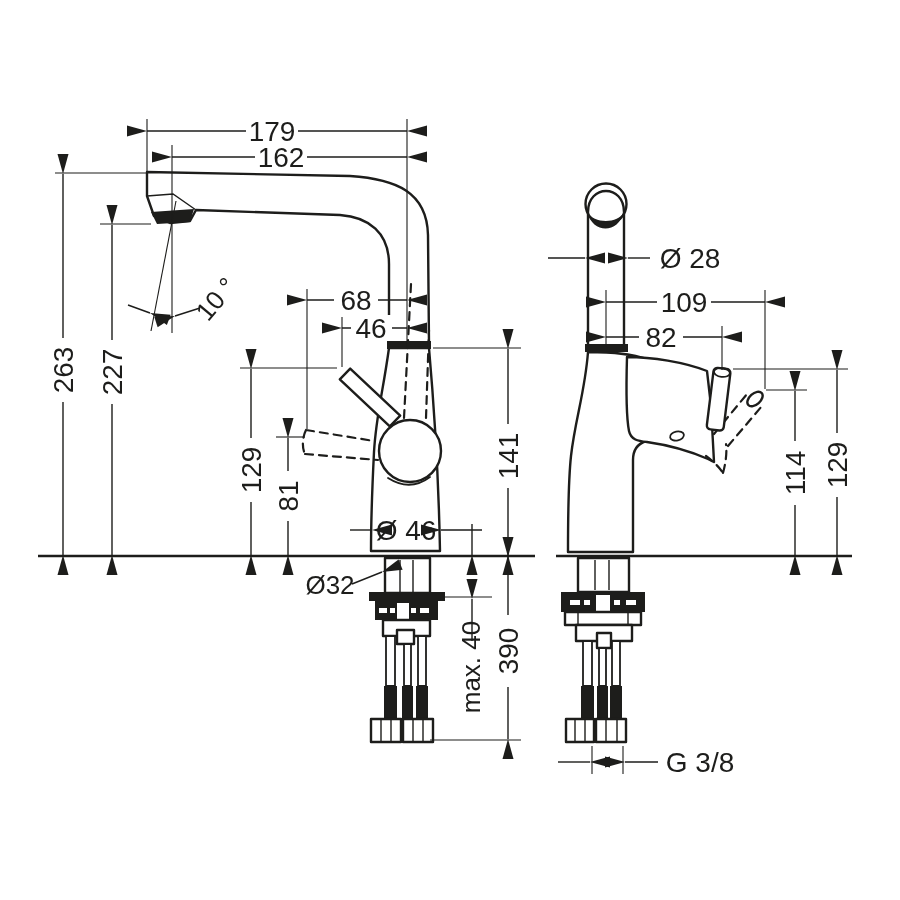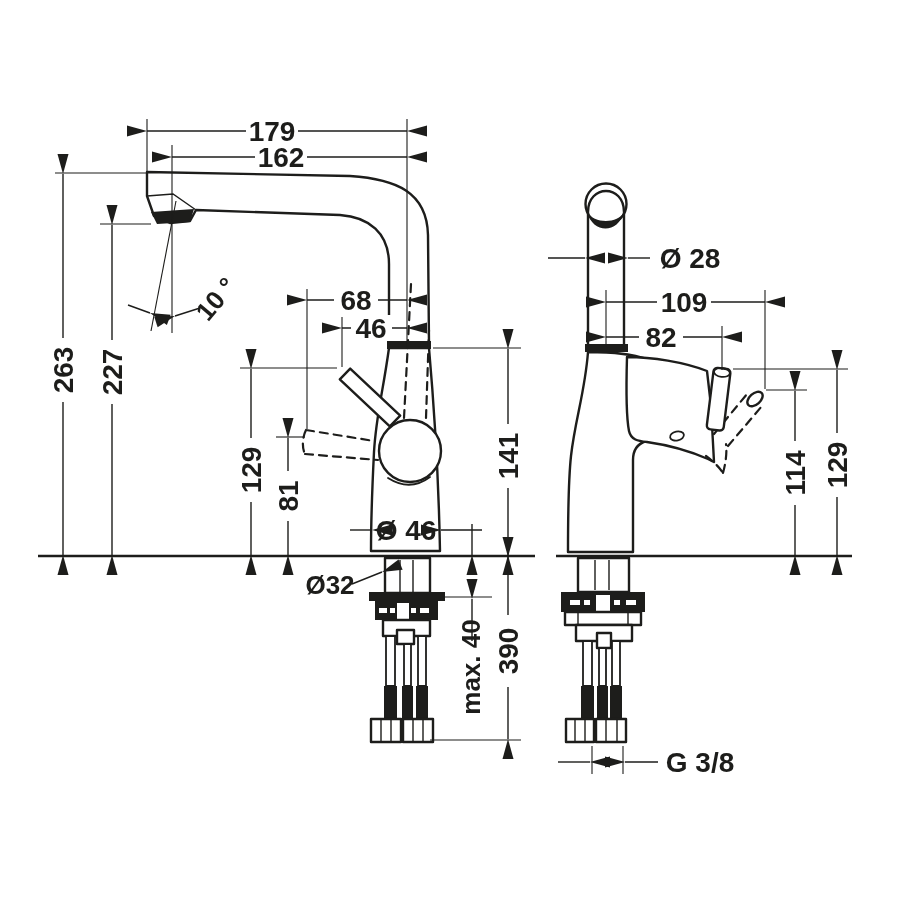--- a/index.html
+++ b/index.html
@@ -1,16 +1,16 @@
 <!DOCTYPE html>
 <html><head>
 <meta charset="utf-8">
 <style>
   html,body{margin:0;padding:0;background:#fff;}
-  .stage{width:900px;height:900px;background:#fff;position:relative;overflow:hidden;font-weight:bold;}
+  .stage{width:900px;height:900px;background:#fff;position:relative;overflow:hidden;}
   svg{display:block;}
   text{font-family:"Liberation Sans",sans-serif;font-size:28px;fill:#1d1d1b;}
   .sm{font-size:26px;}
   .out{fill:#fff;stroke:#1d1d1b;stroke-width:2.4;stroke-linejoin:round;stroke-linecap:round;}
   .outn{fill:none;stroke:#1d1d1b;stroke-width:2.4;stroke-linejoin:round;stroke-linecap:round;}
   .thin{fill:none;stroke:#1d1d1b;stroke-width:1.4;}
   .solid{fill:#1d1d1b;stroke:none;}
   .dim{stroke:#1d1d1b;stroke-width:1.4;fill:none;}
   .ext{stroke:#1d1d1b;stroke-width:1.1;fill:none;}
   .dash{fill:none;stroke:#1d1d1b;stroke-width:2.2;stroke-dasharray:8 6;stroke-linecap:round;}

